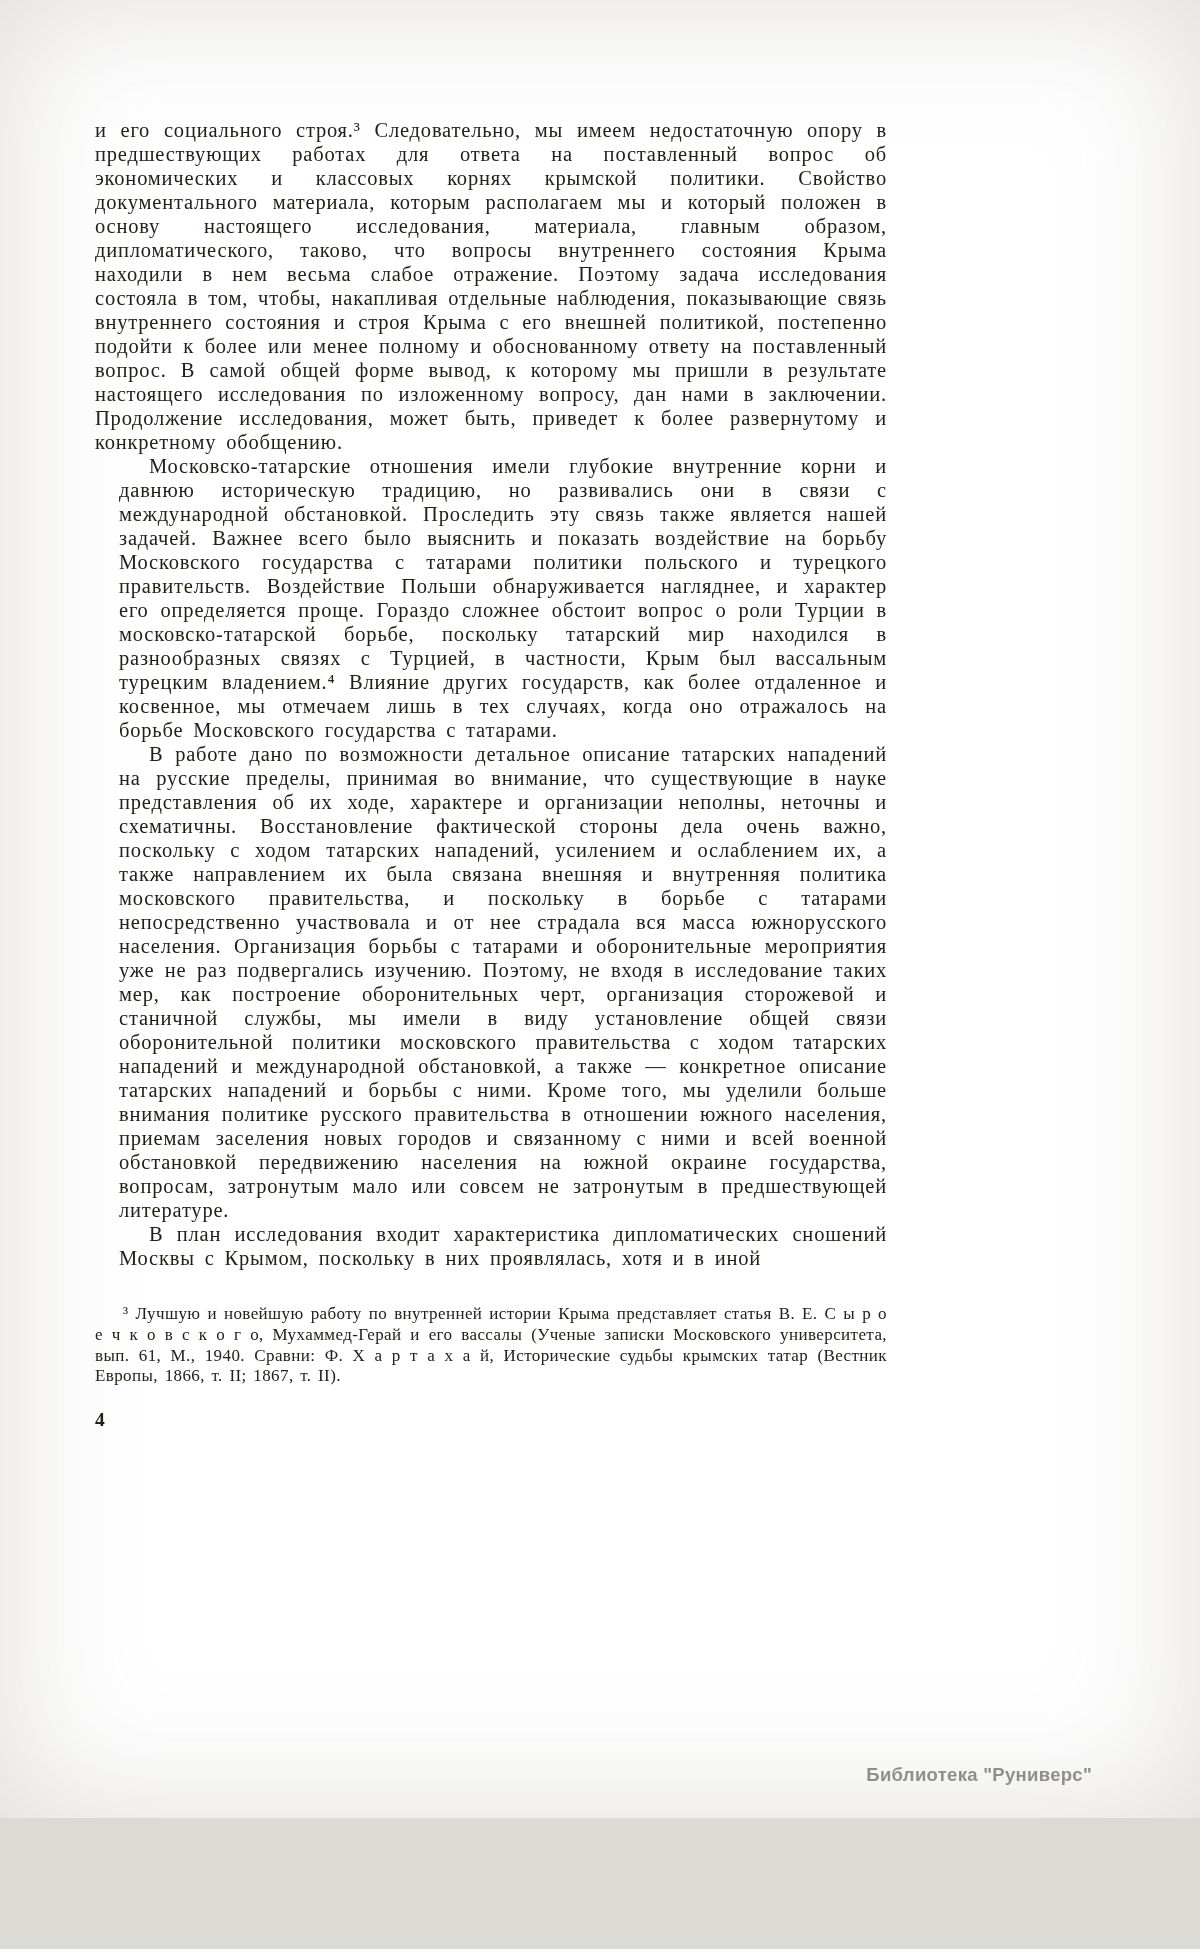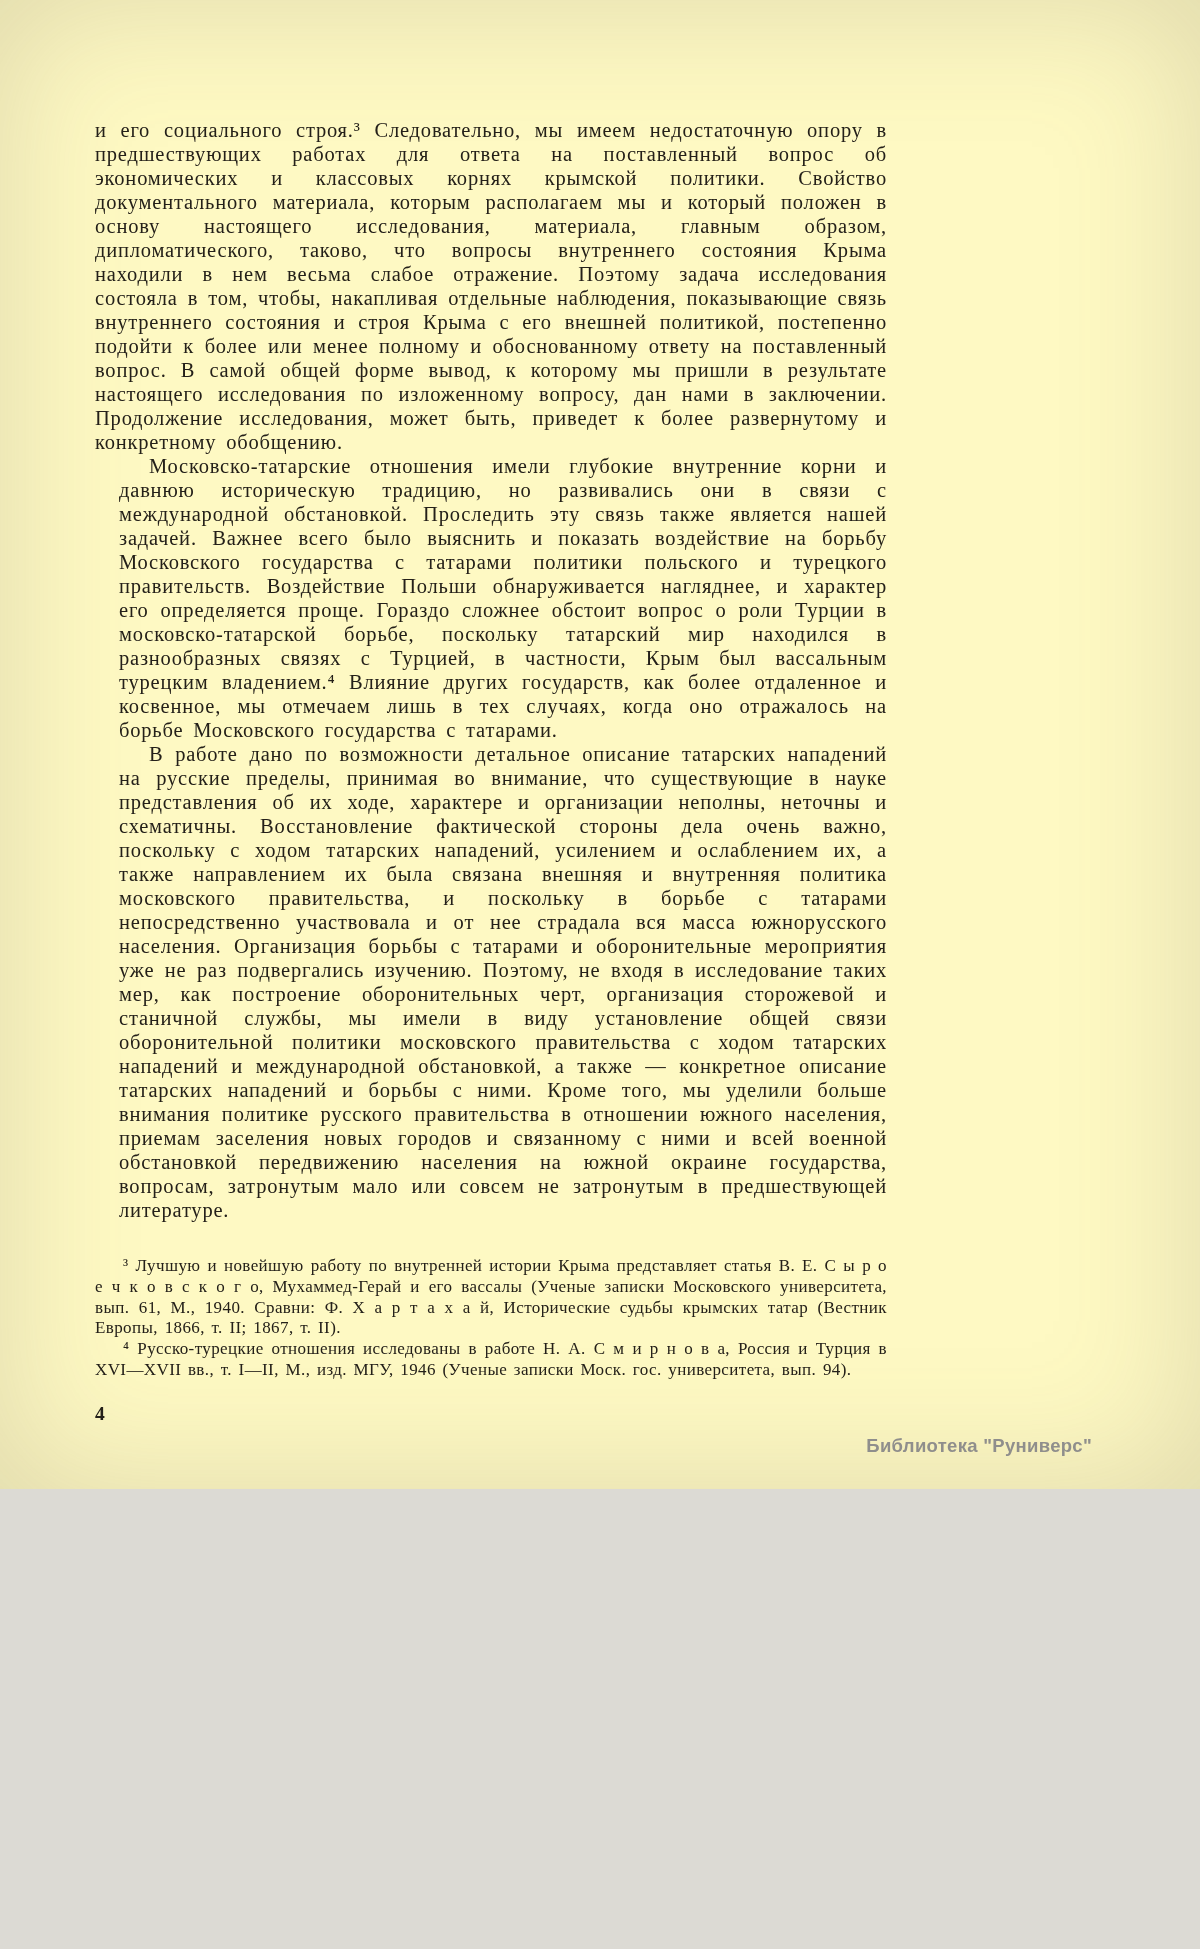--- a/index.html
+++ b/index.html
@@ -4,23 +4,23 @@
 <title>Scanned book page</title>
 <style>
   html, body {
     margin: 0;
     padding: 0;
     background: #dcdad4;
   }
   .page {
     position: relative;
     width: 1200px;
-    height: 1489px;
+    height: 1818px;
     margin: 0 auto;
-    background: #fef9c3;
+    background: #ffffff;
     box-shadow: inset 0 0 140px rgba(110, 100, 85, 0.22);
     overflow: hidden;
     font-family: "Liberation Serif", "DejaVu Serif", serif;
     color: #242019;
   }
   .text-block {
     position: absolute;
     left: 95px;
     top: 118px;
     width: 792px;
@@ -71,23 +71,23 @@
 
 <div class="page">
   <main class="text-block">
 
     <p class="para">и его социального строя.³ Следовательно, мы имеем недостаточную опору в предшествующих работах для ответа на поставленный вопрос об экономических и классовых корнях крымской политики. Свойство документального материала, которым располагаем мы и который положен в основу настоящего исследования, материала, главным образом, дипломатического, таково, что вопросы внутреннего состояния Крыма находили в нем весьма слабое отражение. Поэтому задача исследования состояла в том, чтобы, накапливая отдельные наблюдения, показывающие связь внутреннего состояния и строя Крыма с его внешней политикой, постепенно подойти к более или менее полному и обоснованному ответу на поставленный вопрос. В самой общей форме вывод, к которому мы пришли в результате настоящего исследования по изложенному вопросу, дан нами в заключении. Продолжение исследования, может быть, приведет к более развернутому и конкретному обобщению.</p>
 
     <p class="para indent">Московско-татарские отношения имели глубокие внутренние корни и давнюю историческую традицию, но развивались они в связи с международной обстановкой. Проследить эту связь также является нашей задачей. Важнее всего было выяснить и показать воздействие на борьбу Московского государства с татарами политики польского и турецкого правительств. Воздействие Польши обнаруживается нагляднее, и характер его определяется проще. Гораздо сложнее обстоит вопрос о роли Турции в московско-татарской борьбе, поскольку татарский мир находился в разнообразных связях с Турцией, в частности, Крым был вассальным турецким владением.⁴ Влияние других государств, как более отдаленное и косвенное, мы отмечаем лишь в тех случаях, когда оно отражалось на борьбе Московского государства с татарами.</p>
 
     <p class="para indent">В работе дано по возможности детальное описание татарских нападений на русские пределы, принимая во внимание, что существующие в науке представления об их ходе, характере и организации неполны, неточны и схематичны. Восстановление фактической стороны дела очень важно, поскольку с ходом татарских нападений, усилением и ослаблением их, а также направлением их была связана внешняя и внутренняя политика московского правительства, и поскольку в борьбе с татарами непосредственно участвовала и от нее страдала вся масса южнорусского населения. Организация борьбы с татарами и оборонительные мероприятия уже не раз подвергались изучению. Поэтому, не входя в исследование таких мер, как построение оборонительных черт, организация сторожевой и станичной службы, мы имели в виду установление общей связи оборонительной политики московского правительства с ходом татарских нападений и международной обстановкой, а также — конкретное описание татарских нападений и борьбы с ними. Кроме того, мы уделили больше внимания политике русского правительства в отношении южного населения, приемам заселения новых городов и связанному с ними и всей военной обстановкой передвижению населения на южной окраине государства, вопросам, затронутым мало или совсем не затронутым в предшествующей литературе.</p>
 
+    <p class="para indent">В план исследования входит характеристика дипломатических сношений Москвы с Крымом, поскольку в них проявлялась, хотя и в иной</p>
 
     <section class="footnotes">
       <p class="footnote">³ Лучшую и новейшую работу по внутренней истории Крыма представляет статья В. Е. С ы р о е ч к о в с к о г о, Мухаммед-Герай и его вассалы (Ученые записки Московского университета, вып. 61, М., 1940. Сравни: Ф. Х а р т а х а й, Исторические судьбы крымских татар (Вестник Европы, 1866, т. II; 1867, т. II).</p>
-      <p class="footnote">⁴ Русско-турецкие отношения исследованы в работе Н. А. С м и р н о в а, Россия и Турция в XVI—XVII вв., т. I—II, М., изд. МГУ, 1946 (Ученые записки Моск. гос. университета, вып. 94).</p>
     </section>
 
     <div class="page-number">4</div>
   </main>
 
   <div class="watermark">Библиотека "Руниверс"</div>
 </div>
 
 </body></html>

